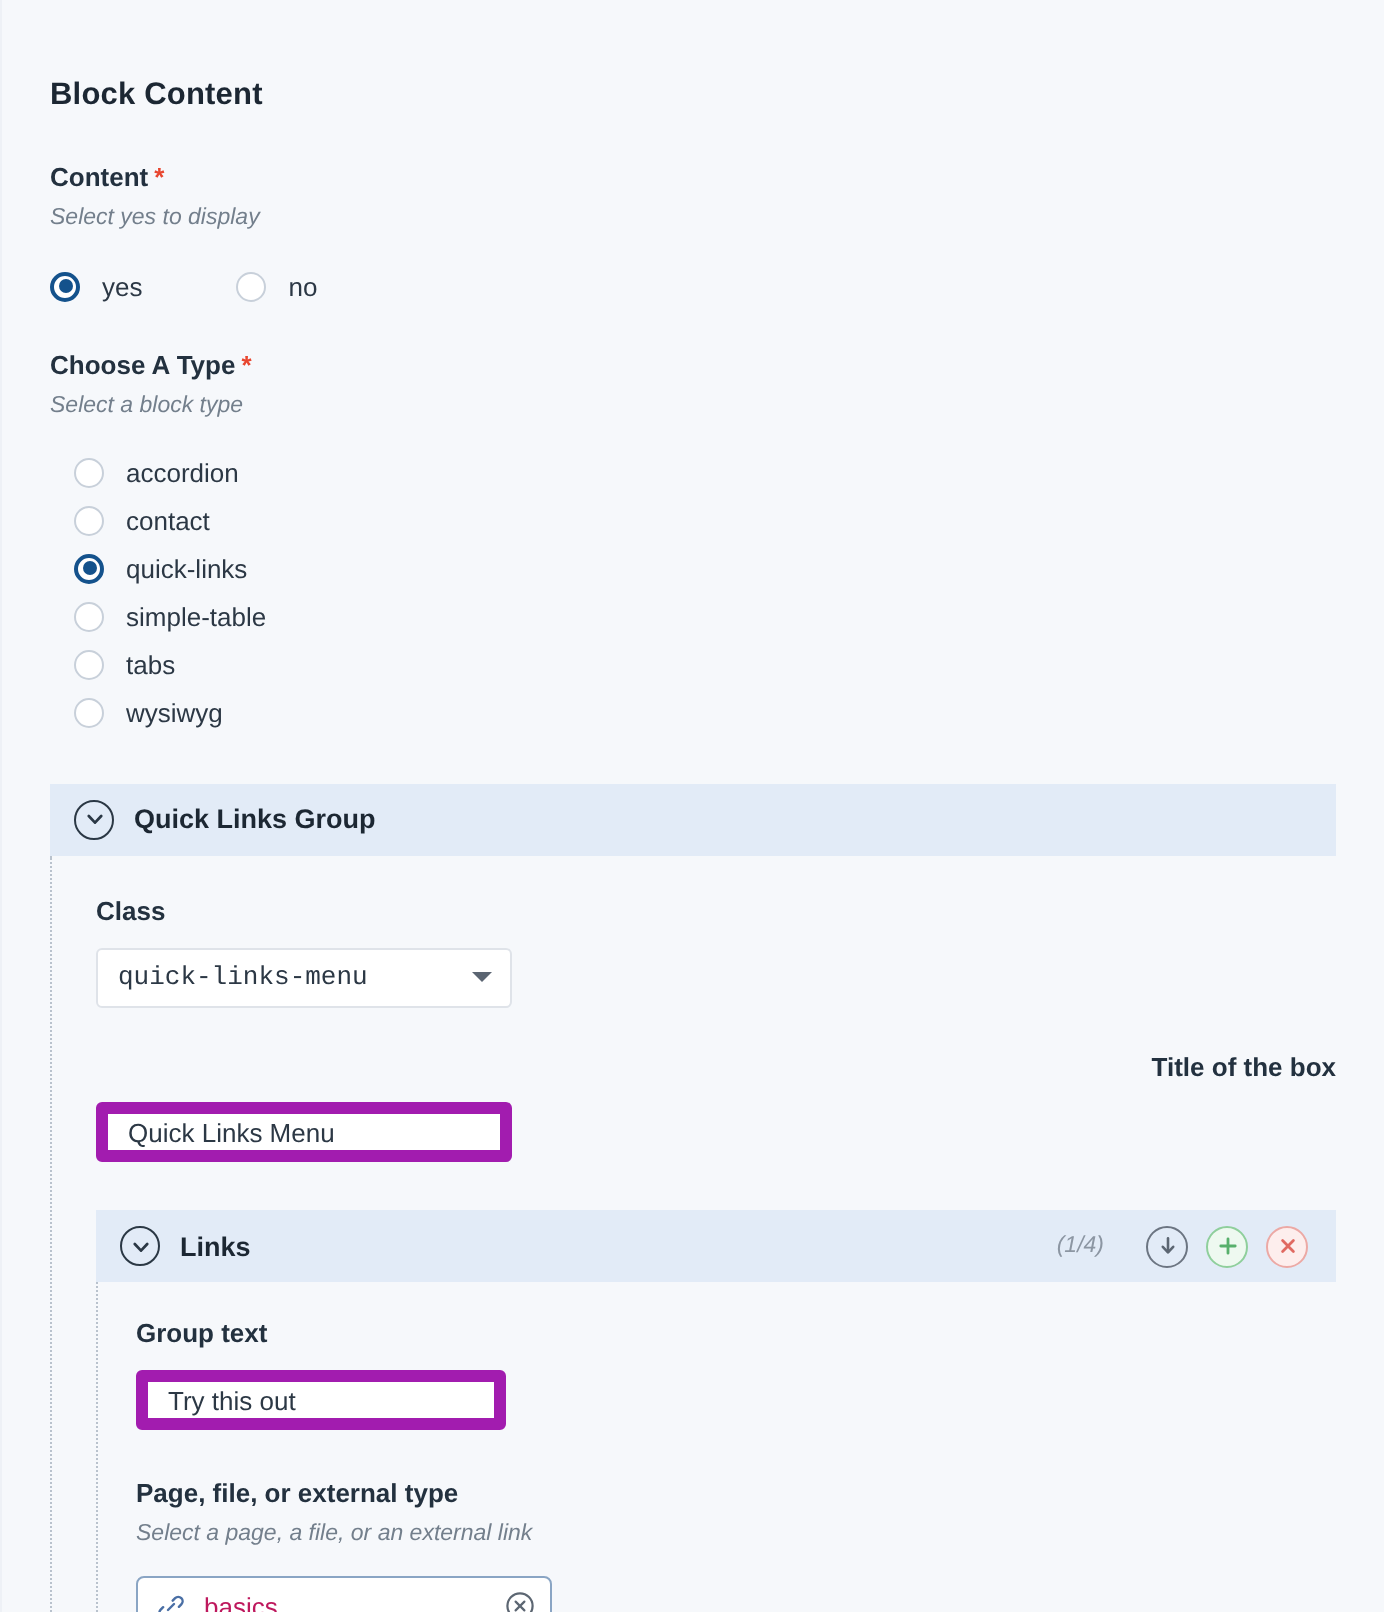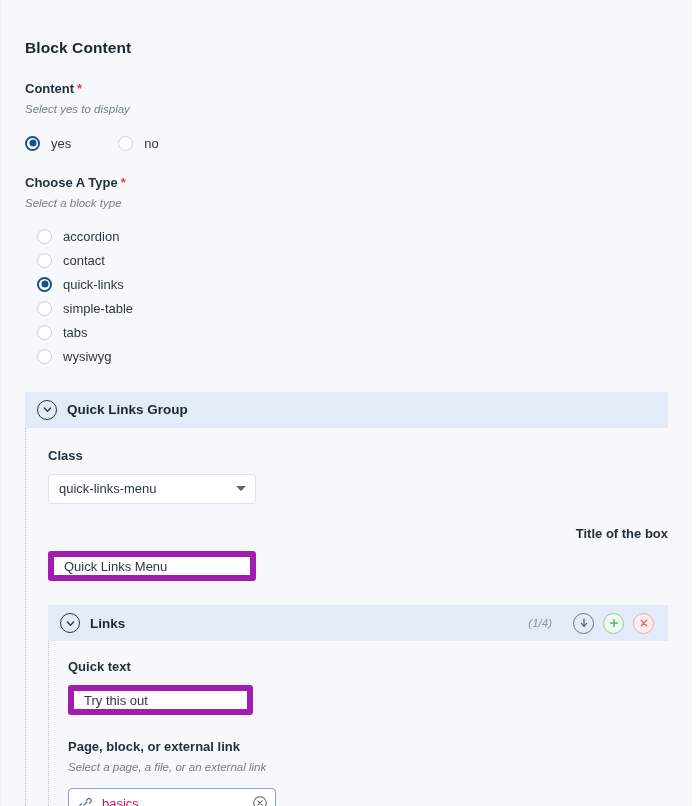--- a/index.html
+++ b/index.html
@@ -181,20 +181,21 @@
     width: 208px;
     height: 30px;
     margin-top: 9px;
     background: #ffffff;
     border: 1px solid #dfe3e9;
     border-radius: 3px;
     padding: 0 9px 0 10px;
     font-size: 13px;
     color: #2c3845;
     cursor: pointer;
+    font-family: Liberation Mono, monospace;
   }
   .caret {
     width: 0; height: 0;
     border-left: 5px solid transparent;
     border-right: 5px solid transparent;
     border-top: 5px solid #5b6572;
     flex: 0 0 auto;
   }
 
   
@@ -336,28 +337,28 @@
           <span class="icon-btn del">
             <svg width="12" height="12" viewBox="0 0 12 12" aria-hidden="true">
               <path d="M3.3 3.3 L8.7 8.7 M8.7 3.3 L3.3 8.7" stroke="#e06a62" stroke-width="1.4" stroke-linecap="round" fill="none"></path>
             </svg>
           </span>
         </div>
 
         <div class="sub-body">
 
           <div>
-            <div class="field-label">Quick text</div>
+            <div class="field-label">Group text</div>
             <div class="text-input wide">
               <span>Try this out</span>
             </div>
           </div>
 
           <div class="mt24">
-            <div class="field-label">Page, block, or external link</div>
+            <div class="field-label">Page, file, or external type</div>
             <p class="field-help">Select a page, a file, or an external link</p>
 
             <div class="chip-field">
               <span class="chip-link-icon">
                 <svg width="15" height="15" viewBox="0 0 16 16" aria-hidden="true">
                   <path d="M6.4 9.6 L9.6 6.4" stroke="#4a6fa5" stroke-width="1.3" stroke-linecap="round" fill="none"></path>
                   <path d="M8.9 4.6 L10.2 3.3 a2.3 2.3 0 0 1 3.3 3.3 L12.2 7.9" stroke="#4a6fa5" stroke-width="1.3" stroke-linecap="round" fill="none"></path>
                   <path d="M7.1 11.4 L5.8 12.7 a2.3 2.3 0 0 1 -3.3 -3.3 L3.8 8.1" stroke="#4a6fa5" stroke-width="1.3" stroke-linecap="round" fill="none"></path>
                 </svg>
               </span>

